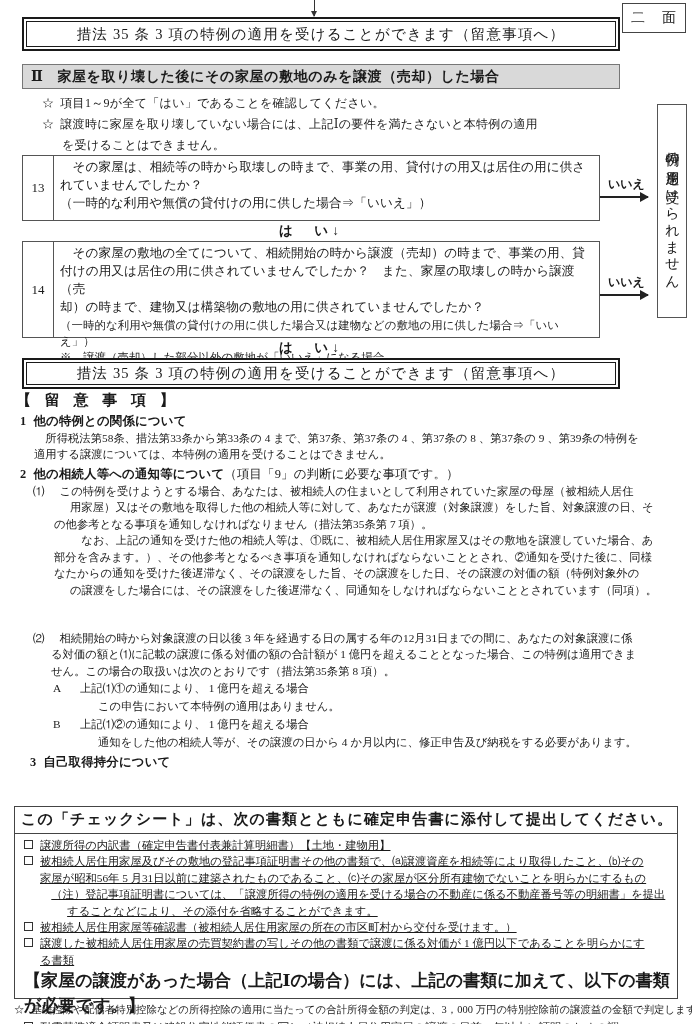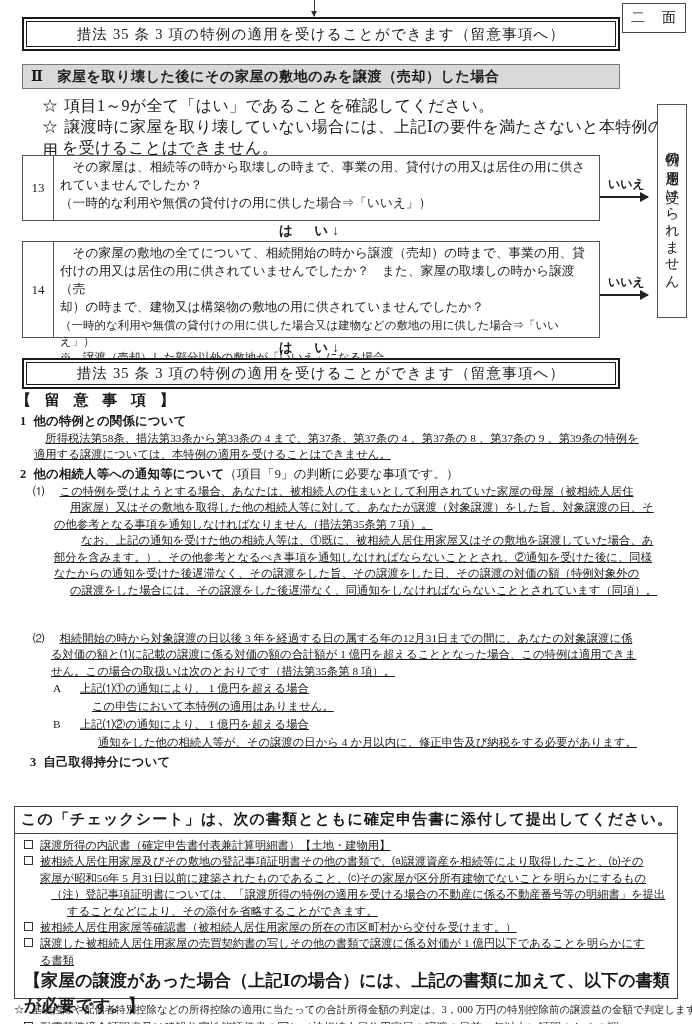--- a/index.html
+++ b/index.html
@@ -95,21 +95,21 @@
     padding-left: 8px;
     font-weight: bold;
     font-size: 14px;
     letter-spacing: 0.6px;
   }
   .sec-header .roman { margin-right: 14px; }
 
   
   .star-note {
     position: absolute;
-    font-size: 16px;
+    font-size: 12px;
     letter-spacing: 0.3px;
     line-height: 1.5;
   }
   .star-note .star { margin-right: 6px; }
 
   
   .qtable {
     position: absolute;
     box-sizing: border-box;
     border: 1px solid #555;
@@ -200,21 +200,20 @@
   }
   .note-h .n { margin-right: 7px; font-weight: bold;}
   .note-h .sub { font-weight: normal; }
 
   .note-p {
     position: absolute;
     font-size: 11.3px;
     line-height: 1.46;
     letter-spacing: 0.05px;
     text-align: justify;
-    text-decoration: underline;
   }
   .note-p p { margin: 0; }
 
   .para-label {
     position: absolute;
     font-size: 11.3px;
     line-height: 1.46;
   }
 
   
@@ -377,21 +376,21 @@
 
   <div class="para-label" style="left:33px; top:630px;">⑵</div>
   <div class="note-p" style="left:55px; top:630px; width:628px;">
     <p style="text-indent:0.4em;">相続開始の時から対象譲渡の日以後 3 年を経過する日の属する年の12月31日までの間に、あなたの対象譲渡に係</p>
     <p style="margin-left:-4px;">る対価の額と⑴に記載の譲渡に係る対価の額の合計額が 1 億円を超えることとなった場合、この特例は適用できま</p>
     <p style="margin-left:-4px;">せん。この場合の取扱いは次のとおりです（措法第35条第 8 項）。</p>
   </div>
 
   <div class="para-label" style="left:53px; top:680px;">A</div>
   <div class="note-p" style="left:80px; top:680px; width:560px;">上記⑴①の通知により、 1 億円を超える場合</div>
-  <div class="note-p" style="left:92px; top:698px; width:545px;">この申告において本特例の適用はありません。</div>
+  <div class="note-p" style="left:98px; top:698px; width:545px;">この申告において本特例の適用はありません。</div>
 
   <div class="para-label" style="left:53px; top:716px;">B</div>
   <div class="note-p" style="left:80px; top:716px; width:560px;">上記⑴②の通知により、 1 億円を超える場合</div>
   <div class="note-p" style="left:98px; top:734px; width:560px;">通知をした他の相続人等が、その譲渡の日から 4 か月以内に、修正申告及び納税をする必要があります。</div>
 
   <div class="note-h" style="left:30px; top:754px;">
     <span class="n">3</span><span>自己取得持分について</span>
   </div>
 
   <div class="check-box-outer" style="left:14px; top:806px; width:664px; height:193px;">

